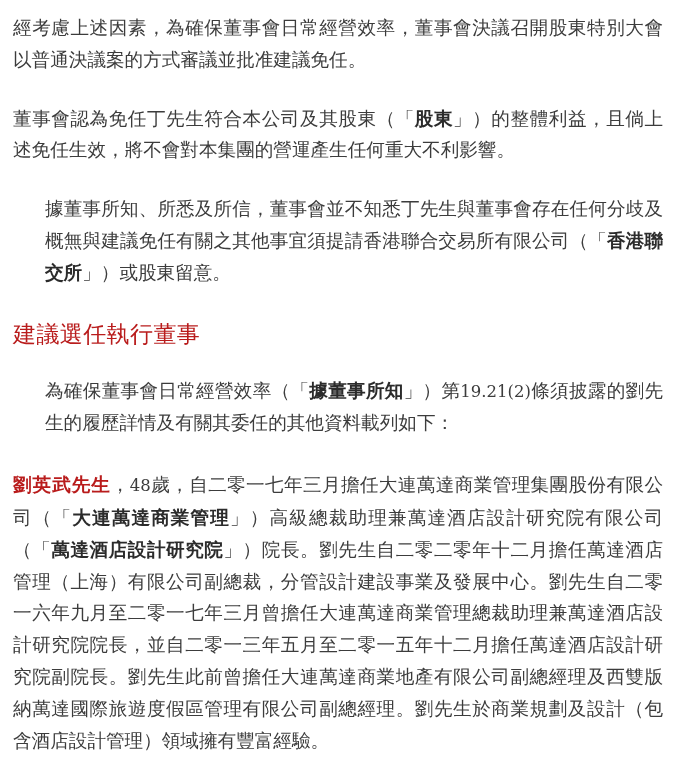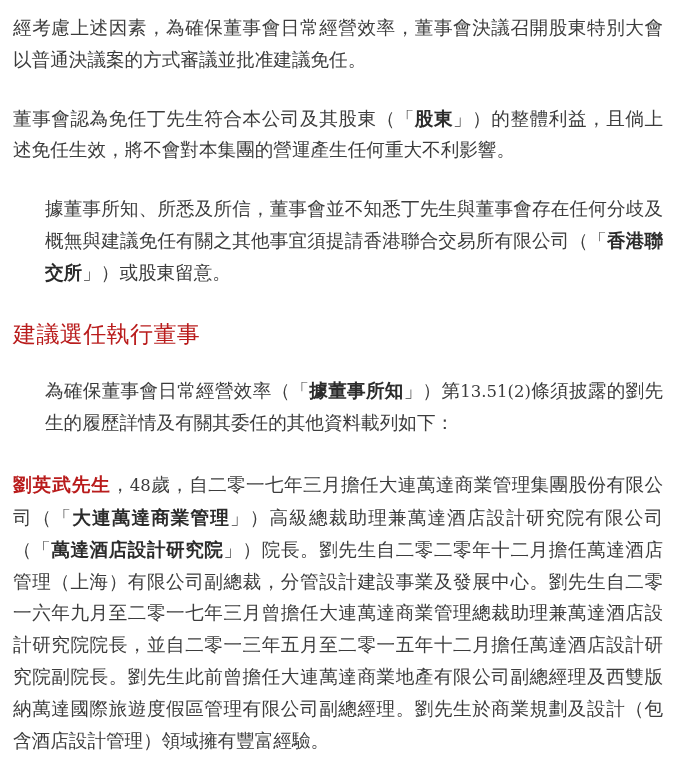--- a/index.html
+++ b/index.html
@@ -85,20 +85,20 @@
   </p>
 
   <p class="para gap-xl">
     <span>據董事所知、所悉及所信，董事會並不知悉丁先生與董事會存在任何分歧及概無與建議免任有關之其他事宜須提請香港聯合交易所有限公司（「</span><span class="term">香港聯交所</span><span>」）或股東留意。</span>
   </p>
 
   <h2 class="heading">建議選任執行董事</h2>
 
 
   <p class="para gap-xl">
-    <span>為確保董事會日常經營效率（「</span><span class="term">據董事所知</span><span>」）第</span><span class="num">13.51(2)</span><span>條須披露的劉先生的履歷詳情及有關其委任的其他資料載列如下：</span>
+    <span>為確保董事會日常經營效率（「</span><span class="term">據董事所知</span><span>」）第</span><span class="num">19.21(2)</span><span>條須披露的劉先生的履歷詳情及有關其委任的其他資料載列如下：</span>
   </p>
 
   <p class="para">
     <span class="person-name">劉英武先生</span><span>，</span><span class="num">48</span><span>歲，自二零一七年三月擔任大連萬達商業管理集團股份有限公司（「</span><span class="term">大連萬達商業管理</span><span>」）高級總裁助理兼萬達酒店設計研究院有限公司（「</span><span class="term">萬達酒店設計研究院</span><span>」）院長。劉先生自二零二零年十二月擔任萬達酒店管理（上海）有限公司副總裁，分管設計建設事業及發展中心。劉先生自二零一六年九月至二零一七年三月曾擔任大連萬達商業管理總裁助理兼萬達酒店設計研究院院長，並自二零一三年五月至二零一五年十二月擔任萬達酒店設計研究院副院長。劉先生此前曾擔任大連萬達商業地產有限公司副總經理及西雙版納萬達國際旅遊度假區管理有限公司副總經理。劉先生於商業規劃及設計（包含酒店設計管理）領域擁有豐富經驗。</span>
   </p>
 
 </div>
 
 </body></html>

